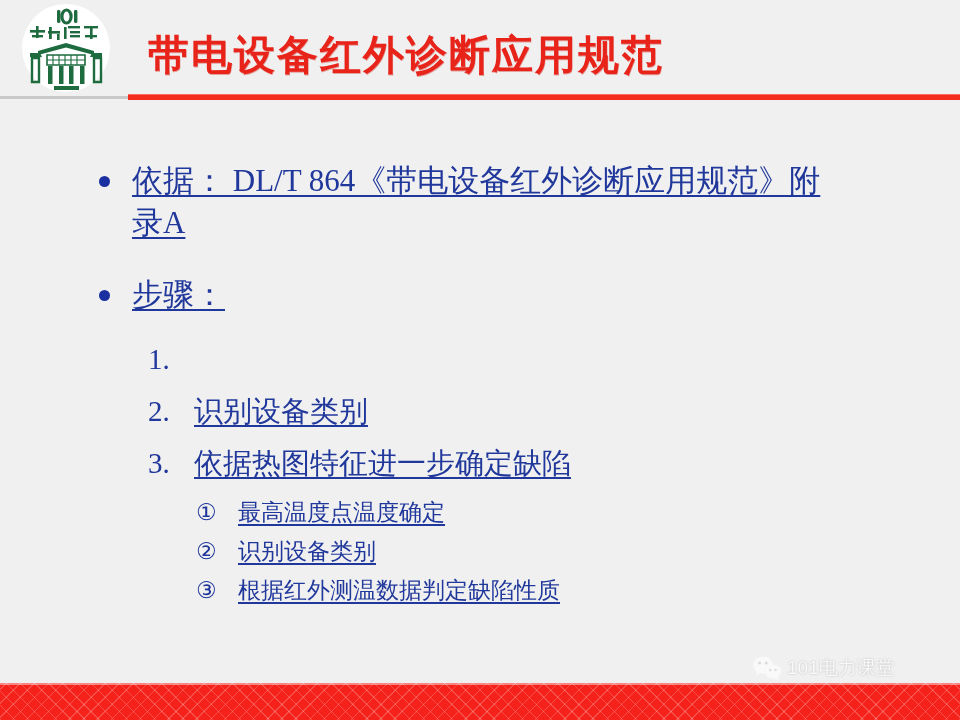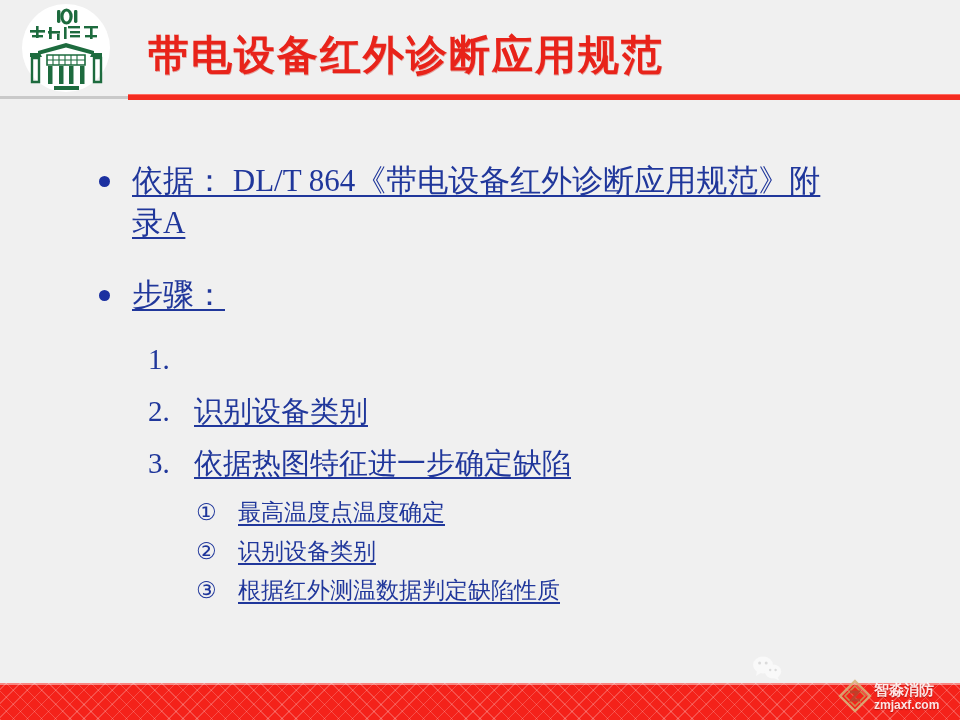--- a/index.html
+++ b/index.html
@@ -358,27 +358,17 @@
     <svg class="wx-icon" viewBox="0 0 30 26">
       <ellipse cx="11" cy="10" rx="10" ry="8.4" fill="#ffffff" opacity="0.92"></ellipse>
       <path d="M5 16 L4 21 L9.5 17.6 Z" fill="#ffffff" opacity="0.92"></path>
       <circle cx="7.6" cy="8" r="1.5" fill="#cfcfcf"></circle>
       <circle cx="14.2" cy="8" r="1.5" fill="#cfcfcf"></circle>
       <ellipse cx="21" cy="16.5" rx="8.2" ry="7" fill="#ffffff" opacity="0.95"></ellipse>
       <path d="M25.5 21.5 L27 25.5 L21.5 22.8 Z" fill="#ffffff" opacity="0.95"></path>
       <circle cx="18.2" cy="15" r="1.2" fill="#cfcfcf"></circle>
       <circle cx="23.6" cy="15" r="1.2" fill="#cfcfcf"></circle>
     </svg>
+    <span class="wx-text">101电力课堂</span>
   </div>
 
-  <div id="wm-zmjaxf">
-    <svg class="zm-mark" viewBox="0 0 34 34">
-      <path d="M17 2 L32 17 L17 32 L2 17 Z" fill="none" stroke="#d8b37a" stroke-width="2.4"></path>
-      <path d="M17 7 L27 17 L17 27 L7 17 Z" fill="none" stroke="#c79a55" stroke-width="1.6"></path>
-      <path d="M12 13 L20 13 L14 21 L22 21" fill="none" stroke="#b8442c" stroke-width="3"></path>
-    </svg>
-    <span class="zm-words">
-      <span class="zm-cn">智淼消防</span>
-      <span class="zm-url">zmjaxf.com</span>
-    </span>
-  </div>
 
 </div>
 
 </body></html>

